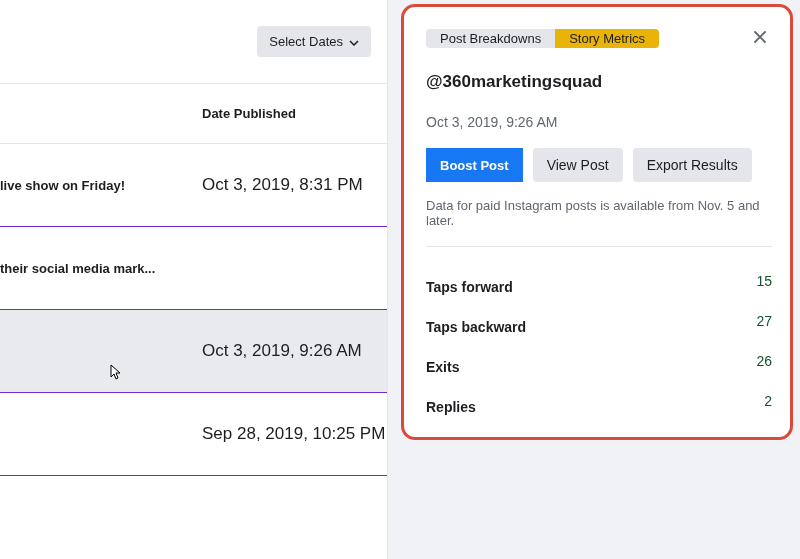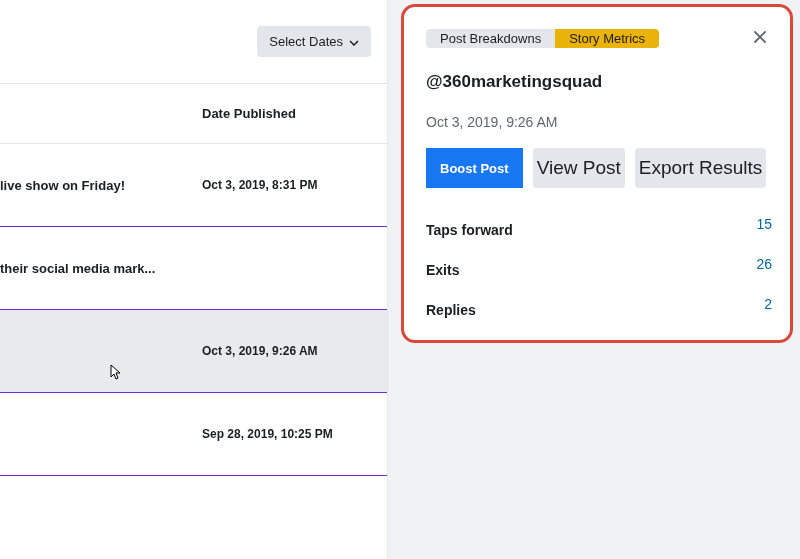--- a/index.html
+++ b/index.html
@@ -75,23 +75,22 @@
       white-space: nowrap;
       overflow: hidden;
       max-width: 194px;
       font-size: 13px;
       font-weight: 600;
       color: #1c1e21;
     }
     .row-date {
       position: absolute;
       left: 202px;
-      font-size: 12px;
-      color: #1c1e21;
-      font-weight: bold;
+      font-size: 17px;
+      color: #1c1e21;
     }
     .cursor-icon {
       position: absolute;
       left: 106px;
       top: 54px;
       width: 16px;
       height: 16px;
     }
     .right-panel {
       position: absolute;
@@ -162,22 +161,22 @@
       font-size: 13px;
       font-weight: 600;
       cursor: pointer;
       font-family: inherit;
     }
     .btn-secondary {
       background: #e4e6eb;
       color: #1c1e21;
       border: none;
       border-radius: 4px;
-      padding: 9px 4px;
-      font-size: 19px;
+      padding: 9px 14px;
+      font-size: 14px;
       cursor: pointer;
       font-family: inherit;
     }
     .note {
       font-size: 13px;
       color: #606770;
       padding-bottom: 18px;
       border-bottom: 1px solid #e4e6eb;
       margin-bottom: 14px;
     }
@@ -187,21 +186,21 @@
       align-items: center;
       padding: 6px 0;
       font-size: 14px;
     }
     .metric-label {
       font-weight: 700;
       color: #1c1e21;
       margin-top: 12px;
     }
     .metric-value {
-      color: #0369a1;
+      color: #14532d;
     }
   </style>
 </head>
 <body>
 
 <div class="left-panel">
   <div class="toolbar">
     <button class="pill-btn">
       <span>Select Dates</span>
       <span class="chevron">
@@ -261,26 +260,31 @@
 
     <div class="title">@360marketingsquad</div>
     <div class="subtitle">Oct 3, 2019, 9:26 AM</div>
 
     <div class="actions-row">
       <button class="btn-primary">Boost Post</button>
       <button class="btn-secondary">View Post</button>
       <button class="btn-secondary">Export Results</button>
     </div>
 
+    <div class="note">Data for paid Instagram posts is available from Nov. 5 and later.</div>
 
     <div class="metric-row">
       <span class="metric-label">Taps forward</span>
       <span class="metric-value">15</span>
     </div>
     <div class="metric-row">
+      <span class="metric-label">Taps backward</span>
+      <span class="metric-value">27</span>
+    </div>
+    <div class="metric-row">
       <span class="metric-label">Exits</span>
       <span class="metric-value">26</span>
     </div>
     <div class="metric-row">
       <span class="metric-label">Replies</span>
       <span class="metric-value">2</span>
     </div>
   </div>
 </div>
 

